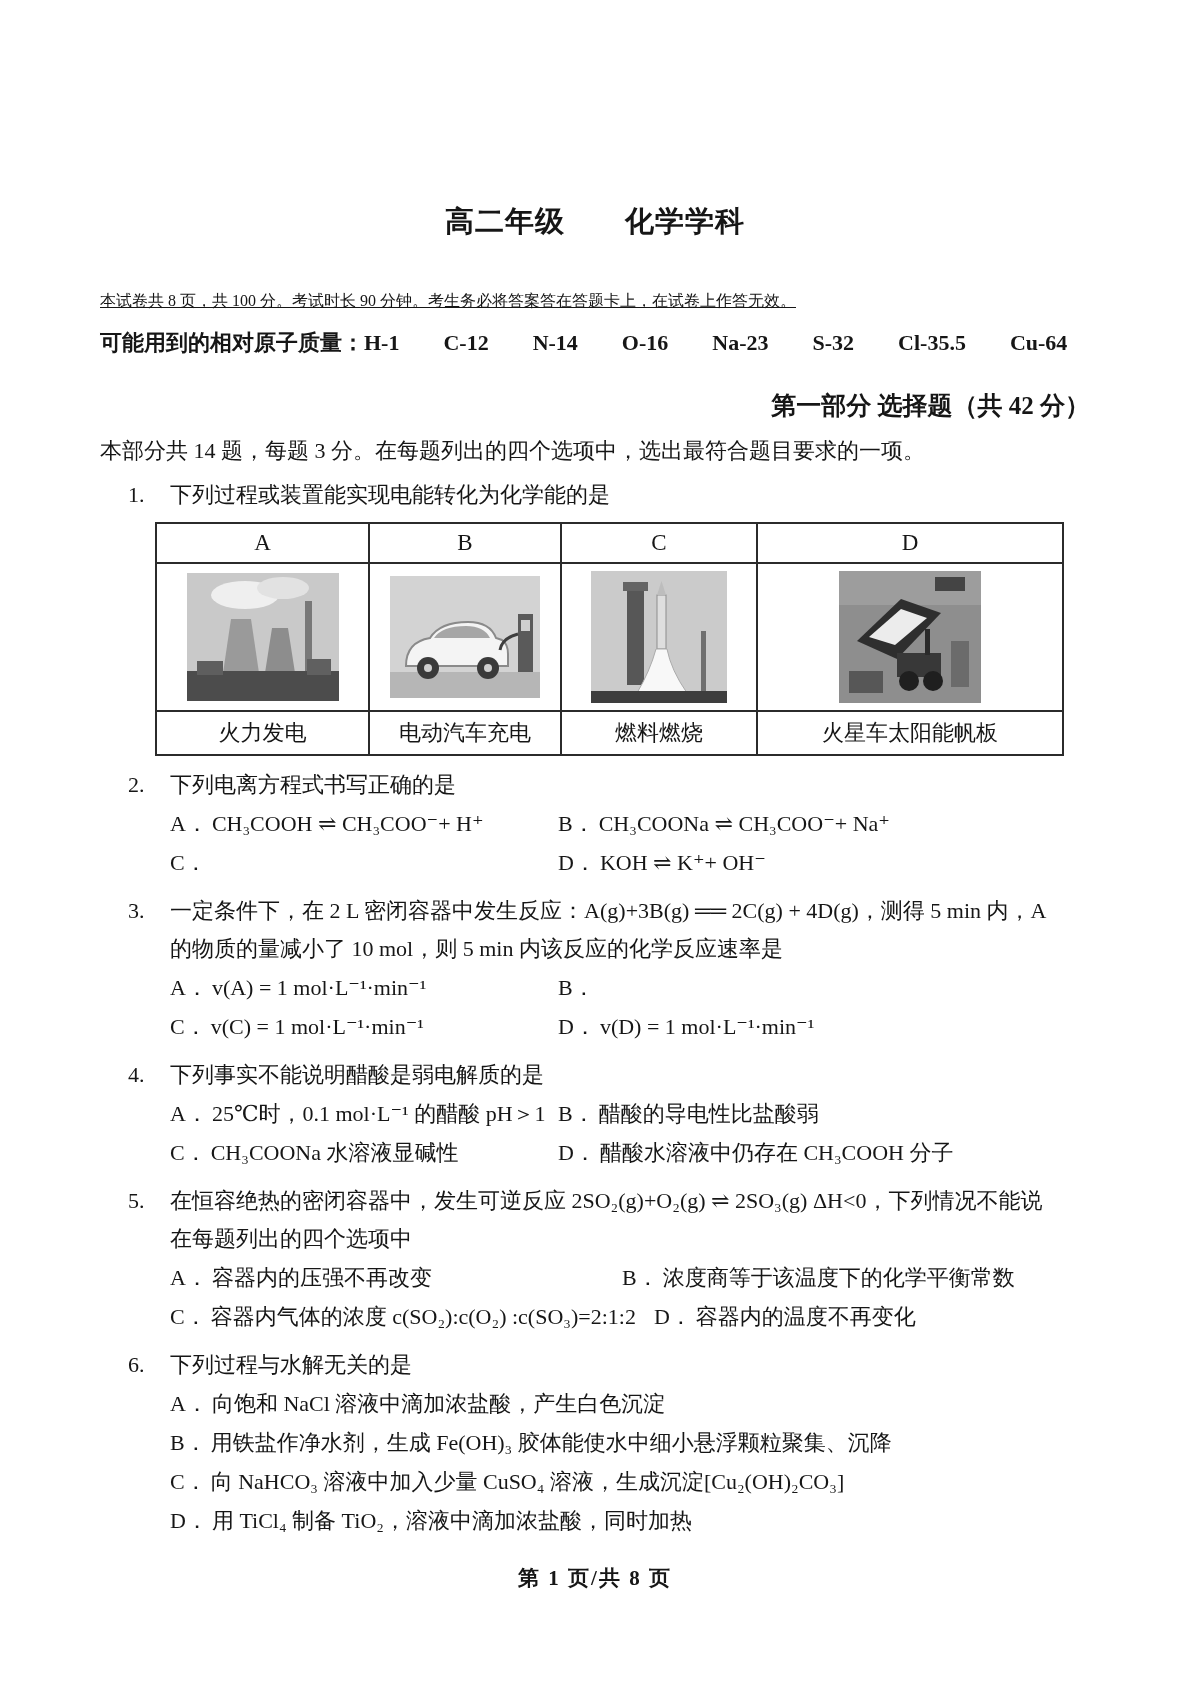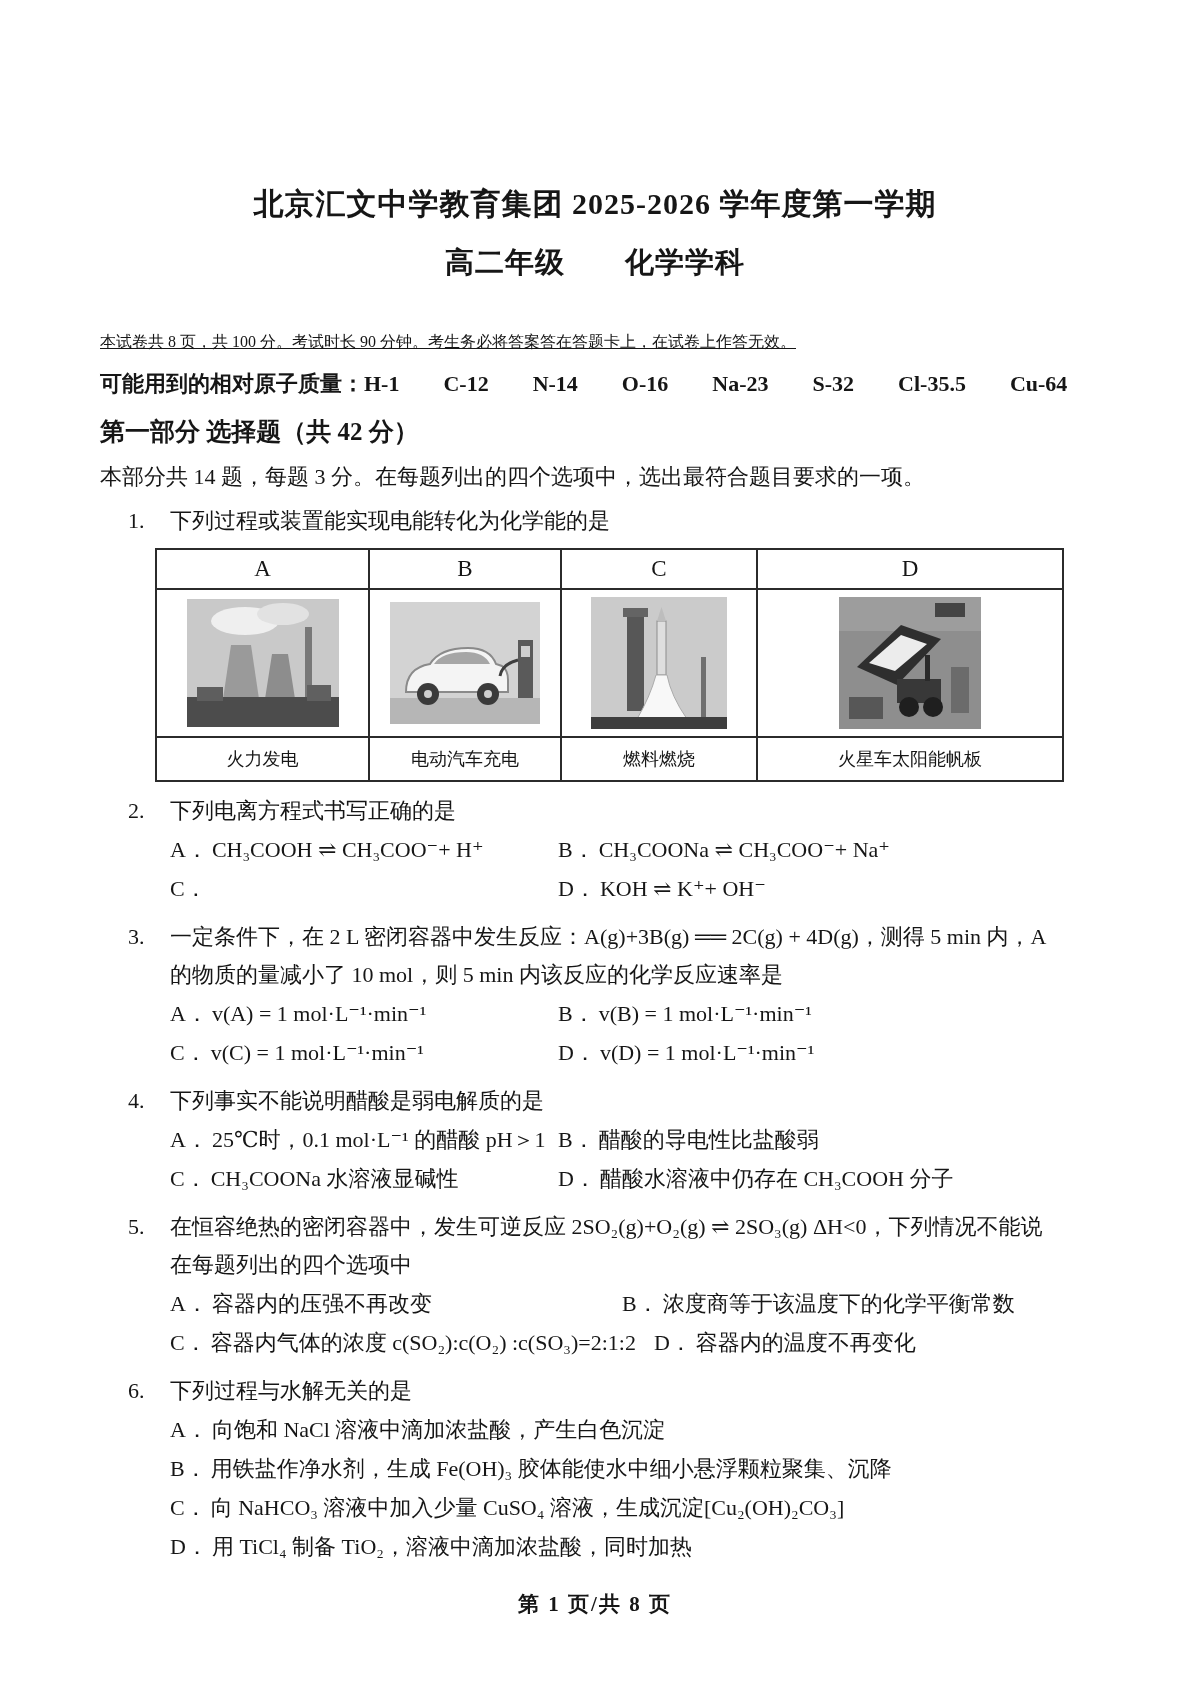--- a/index.html
+++ b/index.html
@@ -7,47 +7,46 @@
     width:1190px;height:1682px;background:#ffffff;color:#161616;
     font-family:"Liberation Serif","DejaVu Serif","DejaVu Sans",serif;
     -webkit-font-smoothing:antialiased;overflow:hidden;
   }
   .sheet{padding:184px 100px 0 100px;}
   .t1{font-size:30px;font-weight:700;text-align:center;letter-spacing:1px;}
   .t2{font-size:30px;font-weight:700;text-align:center;margin-top:24px;}
   .t3{font-size:29px;font-weight:700;text-align:center;margin-top:18px;letter-spacing:1px;}
   .intro{font-size:16px;margin-top:44px;line-height:30px;white-space:nowrap;text-decoration:underline;}
   .masses{font-size:22px;font-weight:700;margin-top:12px;white-space:nowrap;}
-  .sec-h{font-size:25px;font-weight:700;text-align:left;margin-top:16px;}
+  .sec-h{font-size:25px;font-weight:700;text-align:right;margin-top:31px;}
   .sec-i{font-size:22px;margin-top:14px;white-space:nowrap;}
   .q{display:flex;margin-top:10px;font-size:22px;}
   .qnum{flex:0 0 42px;margin-left:28px;line-height:38px;}
   .qbody{flex:1;min-width:0;}
   .qline{line-height:38px;white-space:nowrap;}
   .orow{display:flex;line-height:39px;white-space:nowrap;}
   .opt{display:flex;}
   .olabel{margin-right:4px;}
   .cols385 .opt:first-child{flex:0 0 388px;}
   .cols450 .opt:first-child{flex:0 0 452px;}
   .colsauto .opt:first-child{flex:0 0 auto;margin-right:18px;}
   
   .qtable{border-collapse:collapse;margin:8px 0 6px 55px;table-layout:fixed;}
   .qtable td{border:2px solid #2b2b2b;text-align:center;vertical-align:middle;padding:0;}
   .qtable .hrow td{height:38px;font-size:23px;}
   .qtable .irow td{height:146px;}
-  .qtable .crow td{height:42px;font-size:18px;}
+  .qtable .crow td{height:42px;font-size:22px;}
   .ph{display:inline-block;vertical-align:middle;}
   .footer{font-size:21px;font-weight:700;text-align:center;margin-top:24px;letter-spacing:2px;}
 </style>
 </head>
 <body>
 
 <div class="sheet">
 
-  <div class="t1">北京汇文中学教育集团 2025-2026 学年度第一学期</div>
   <div class="t3">高二年级　　化学学科</div>
 
   <div class="intro">本试卷共 8 页，共 100 分。考试时长 90 分钟。考生务必将答案答在答题卡上，在试卷上作答无效。</div>
   <div class="masses">可能用到的相对原子质量：H-1　　C-12　　N-14　　O-16　　Na-23　　S-32　　Cl-35.5　　Cu-64</div>
 
   <div class="sec-h">第一部分 选择题（共 42 分）</div>
   <div class="sec-i">本部分共 14 题，每题 3 分。在每题列出的四个选项中，选出最符合题目要求的一项。</div>
 
   <div class="q">
     <span class="qnum">1.</span>
@@ -167,21 +166,20 @@
     <div class="qbody">
       <div class="qline">一定条件下，在 2 L 密闭容器中发生反应：A(g)+3B(g) ══ 2C(g) + 4D(g)，测得 5 min 内，A</div>
       <div class="qline">的物质的量减小了 10 mol，则 5 min 内该反应的化学反应速率是</div>
       <div class="orow cols385">
         <div class="opt">
             <span class="olabel">A．</span>
             <span>v(A) = 1 mol·L⁻¹·min⁻¹</span>
           </div>
         <div class="opt">
             <span class="olabel">B．</span>
-            <span>v(B) = 1 mol·L⁻¹·min⁻¹</span>
           </div>
       </div>
       <div class="orow cols385">
         <div class="opt">
             <span class="olabel">C．</span>
             <span>v(C) = 1 mol·L⁻¹·min⁻¹</span>
           </div>
         <div class="opt">
             <span class="olabel">D．</span>
             <span>v(D) = 1 mol·L⁻¹·min⁻¹</span>

